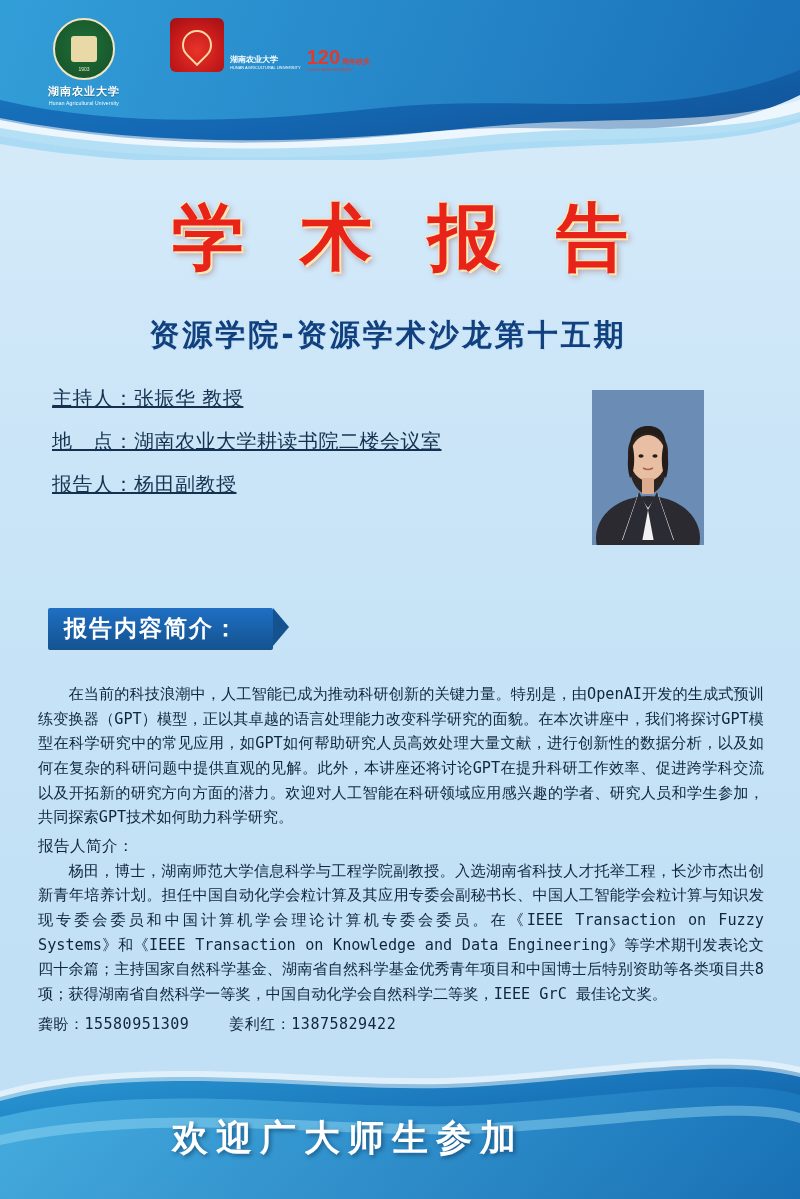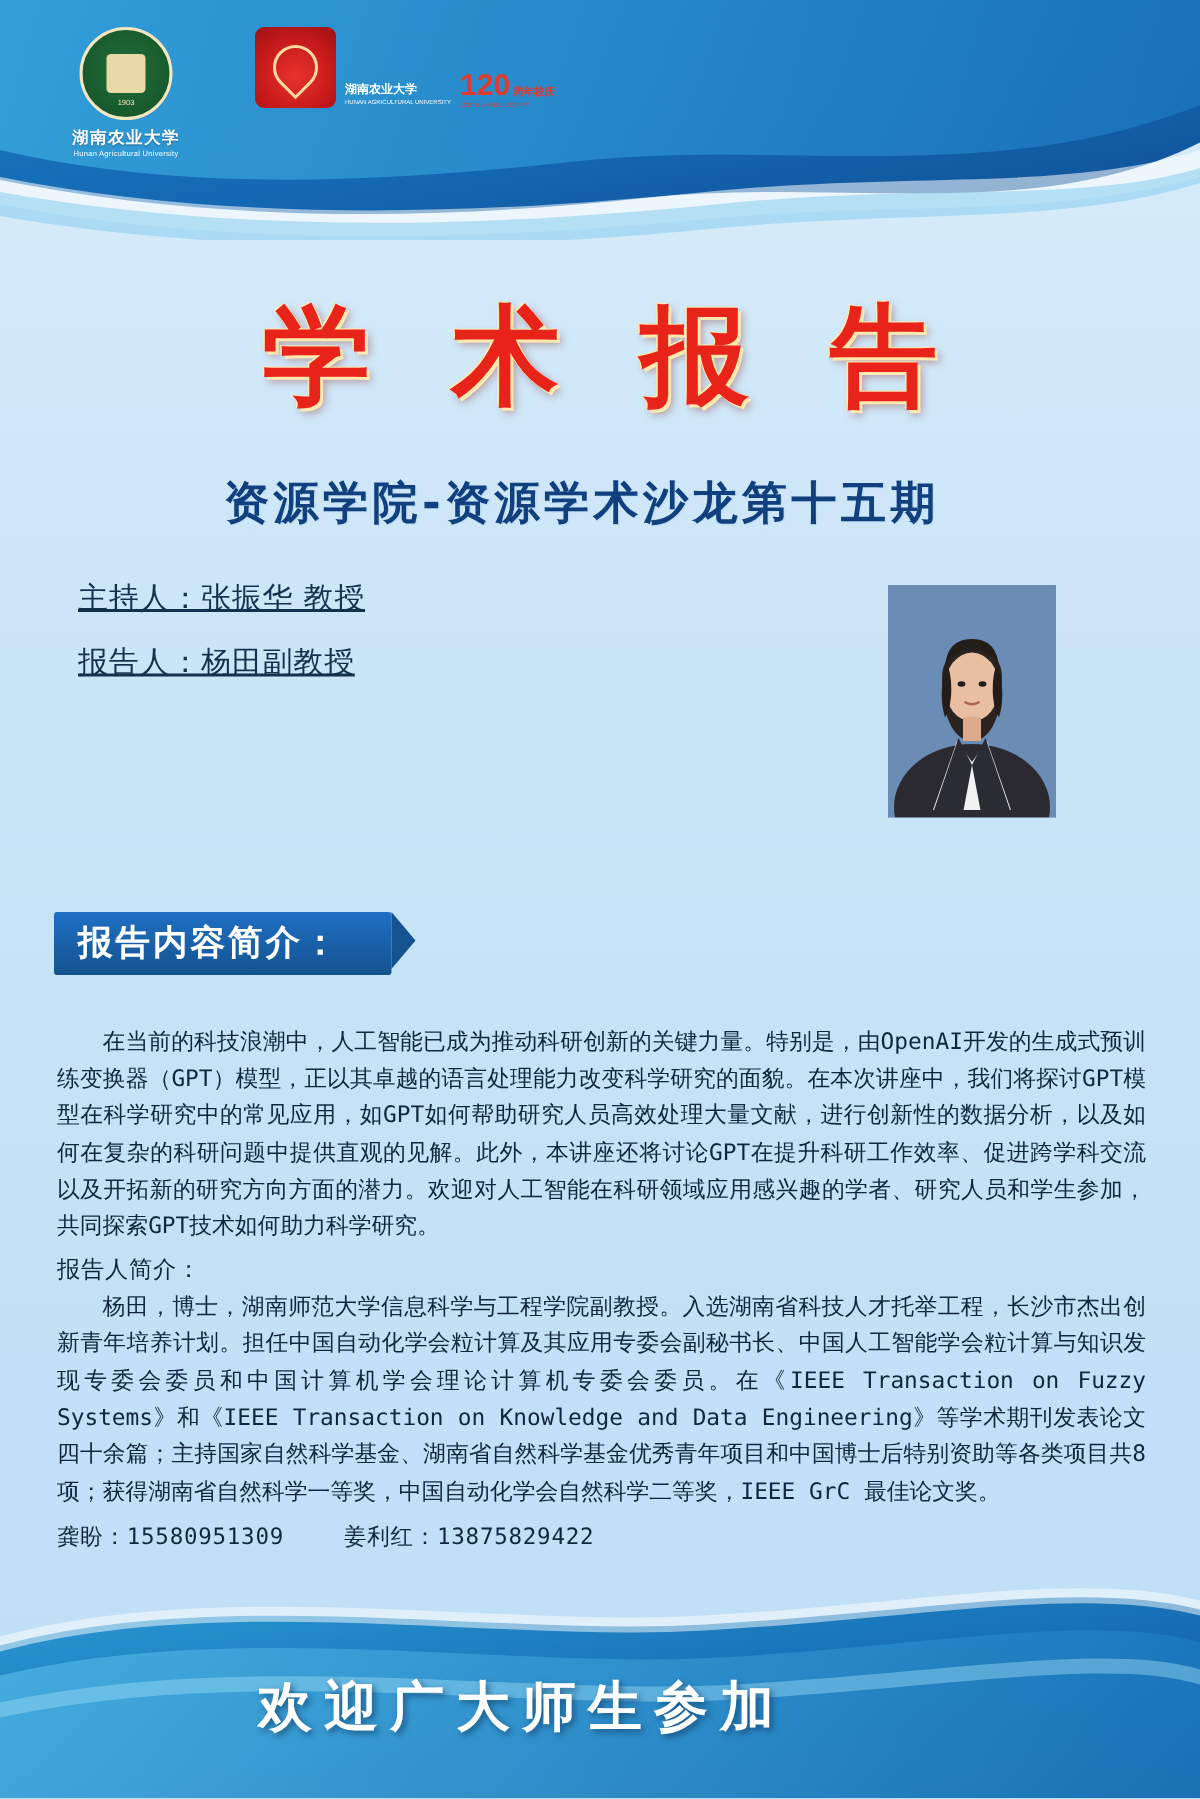--- a/index.html
+++ b/index.html
@@ -145,21 +145,21 @@
   .main-title {
     position: absolute;
     top: 190px;
     width: 800px;
     text-align: center;
     font-size: 72px;
     font-weight: bold;
     letter-spacing: 18px;
     text-indent: 18px;
     color: #e8231a;
-    font-family: Liberation Serif, serif;
+    font-family: Liberation Sans, sans-serif;
     text-shadow:
       2px 2px 0 #ffe9b0,
       -1px -1px 0 #ffe9b0,
       3px 3px 6px rgba(120,0,0,.35);
     z-index: 5;
   }
   .sub-title {
     position: absolute;
     top: 315px;
     width: 776px;
@@ -198,21 +198,21 @@
     height: 155px;
     background: linear-gradient(180deg, #6d8fb8 0%, #5e81ad 100%);
     overflow: hidden;
     z-index: 5;
   }
   .portrait svg { display:block; }
 
   
   .section-head {
     position: absolute;
-    left: 36px;
+    left: 48px;
     top: 608px;
     height: 38px;
     z-index: 5;
   }
   .ribbon {
     position: relative;
     display: inline-block;
     background: linear-gradient(180deg, #1f6fc4 0%, #14538f 100%);
     color: #ffffff;
     font-size: 23px;
@@ -335,20 +335,21 @@
         <div class="anniv-eng">120TH ANNIVERSARY</div>
       </div>
     </div>
   </div>
 
   <div class="main-title">学 术 报 告</div>
   <div class="sub-title">资源学院-资源学术沙龙第十五期</div>
 
   <div class="info">
     <div class="info-line">主持人：张振华 教授</div>
+    <div class="info-line">地　点：湖南农业大学耕读书院二楼会议室</div>
     <div class="info-line">报告人：杨田副教授</div>
   </div>
 
   <div class="portrait">
     <svg width="112" height="155" viewBox="0 0 112 155" xmlns="http://www.w3.org/2000/svg">
       <rect width="112" height="155" fill="#6a8cb5"></rect>
       <ellipse cx="56" cy="148" rx="52" ry="42" fill="#2a2a30"></ellipse>
       <path d="M30,150 L46,104 L56,118 L66,104 L82,150 Z" fill="#f2f2f2"></path>
       <path d="M30,152 L47,102 L56,120 L50,152 Z" fill="#2b2b33"></path>
       <path d="M82,152 L65,102 L56,120 L62,152 Z" fill="#2b2b33"></path>

